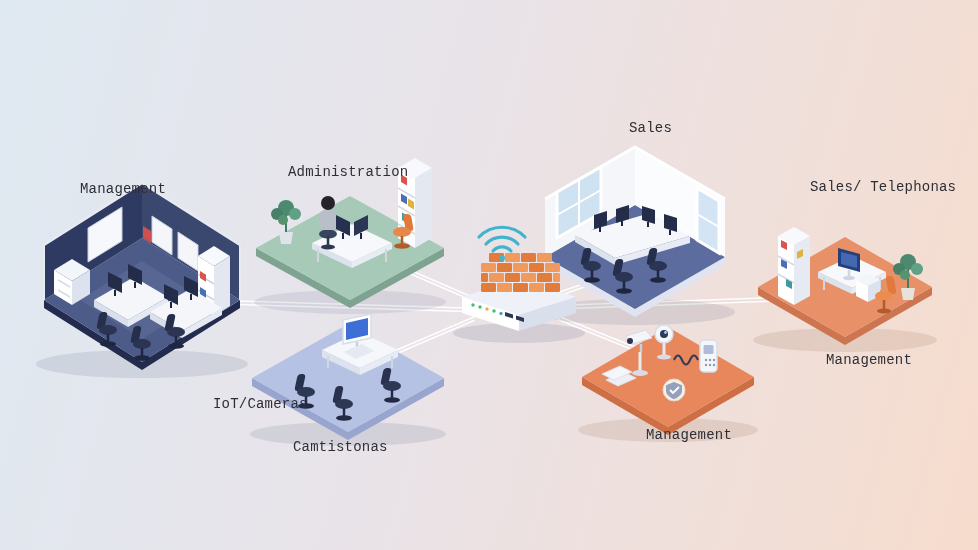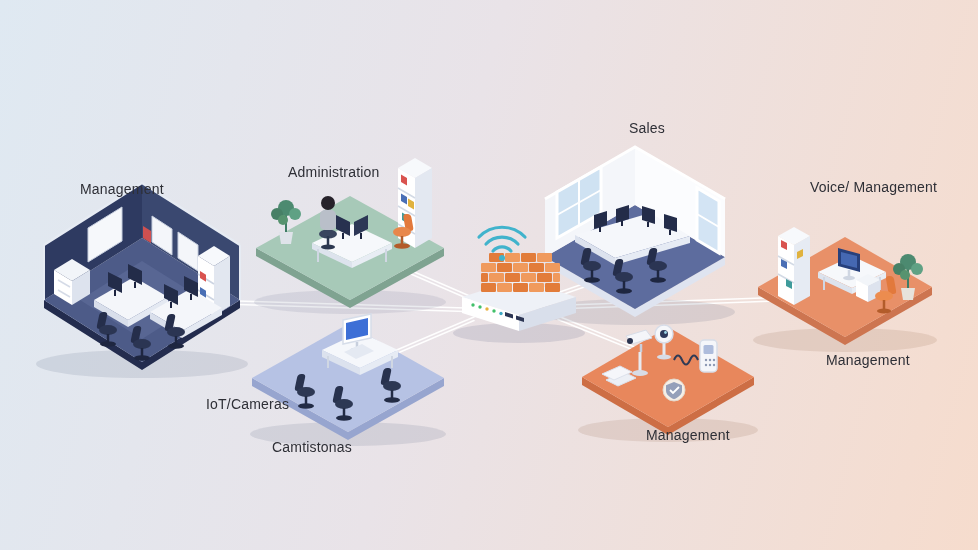--- a/index.html
+++ b/index.html
@@ -10,28 +10,29 @@
     background:linear-gradient(105deg,#dfe9f2 0%,#e9e3e8 45%,#f6dccd 100%);
     font-family:"Liberation Sans",sans-serif;
   }
   .diagram-svg{position:absolute;left:0;top:0;}
   .label{
     position:absolute;
     font-size:14px;
     color:#2e2f36;
     letter-spacing:.2px;
     white-space:nowrap;
+    font-family:Liberation Mono, monospace;
   }
   .lbl-management-left{left:80px;top:181px;}
   .lbl-administration{left:288px;top:164px;}
   .lbl-sales{left:629px;top:120px;}
   .lbl-voice{left:810px;top:179px;}
   .lbl-management-right{left:826px;top:352px;}
-  .lbl-iot-cameras{left:206px;top:396px;}
-  .lbl-camtistonas{left:272px;top:439px;}
+  .lbl-iot-cameras{left:213px;top:396px;}
+  .lbl-camtistonas{left:293px;top:439px;}
   .lbl-management-bottom{left:646px;top:427px;}
 </style>
 </head>
 <body>
 
 <div class="canvas">
 
   <svg class="diagram-svg" width="978" height="550" viewBox="0 0 978 550">
 
     <g stroke-width="1.6" opacity="0.95" fill="none" stroke-linecap="round" stroke="#ffffff">
@@ -445,19 +446,19 @@
         <path d="M486,244 A 22 22 0 0 1 518,244"></path>
         <path d="M479,237 A 32 32 0 0 1 525,237"></path>
       </g>
     </g>
 
   </svg>
 
   <div class="label lbl-management-left">Management</div>
   <div class="label lbl-administration">Administration</div>
   <div class="label lbl-sales">Sales</div>
-  <div class="label lbl-voice">Voice/ Management</div>
+  <div class="label lbl-voice">Sales/ Telephonas</div>
   <div class="label lbl-management-right">Management</div>
   <div class="label lbl-iot-cameras">IoT/Cameras</div>
   <div class="label lbl-camtistonas">Camtistonas</div>
   <div class="label lbl-management-bottom">Management</div>
 
 </div>
 
 </body></html>

